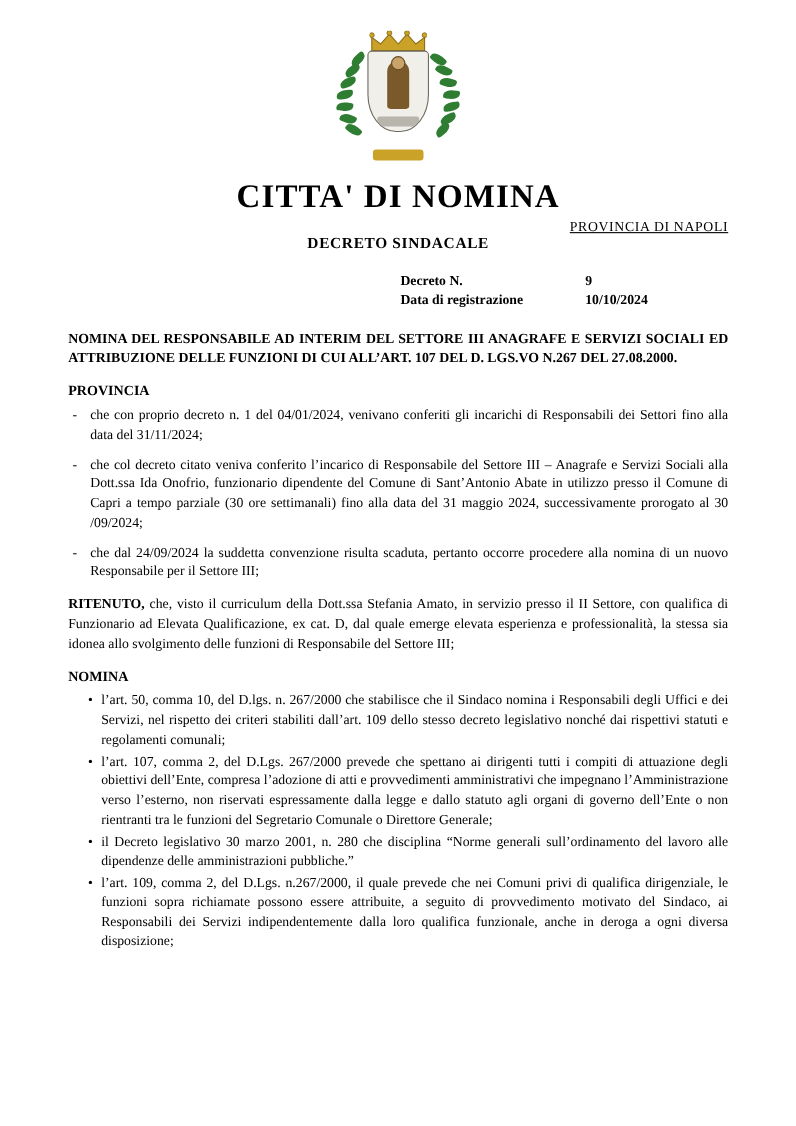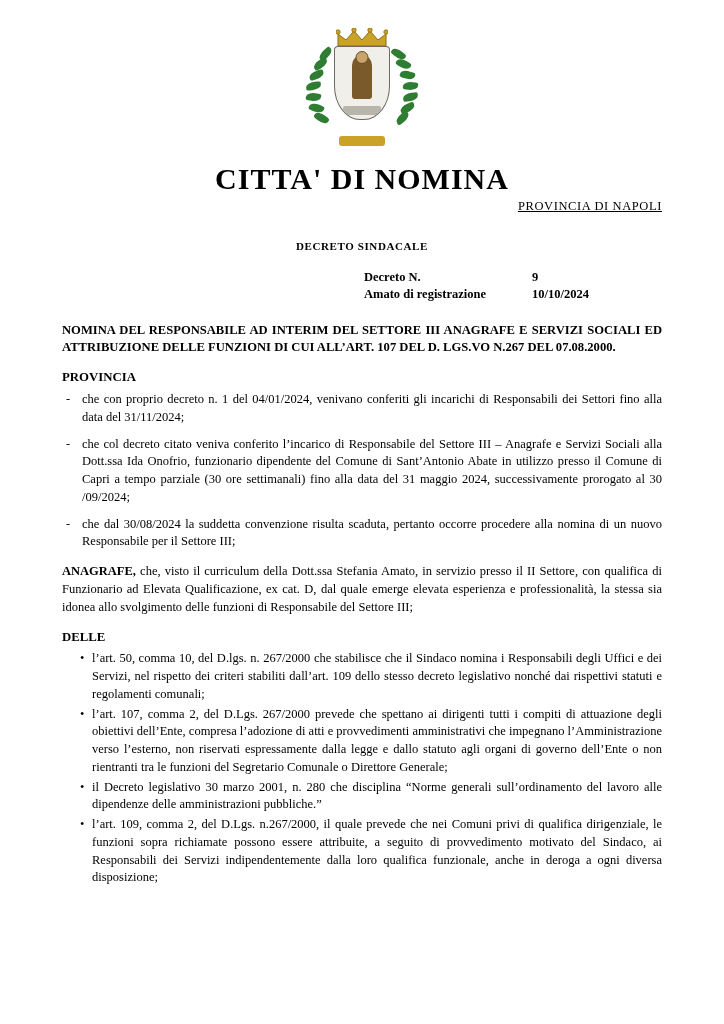--- a/index.html
+++ b/index.html
@@ -120,24 +120,23 @@
   }
   .province {
     text-align: right;
     font-size: 12.5px;
     letter-spacing: 0.6px;
     margin-top: 3px;
     text-decoration: underline;
   }
   .doc-type {
     text-align: center;
-    font-size: 11px;
+    font-size: 14px;
     font-weight: bold;
     letter-spacing: 0.6px;
-    margin-top: 26px;
   }
 
   
   .meta {
     margin-top: 18px;
     margin-left: 290px;
     font-size: 12.5px;
     font-weight: bold;
   }
   .meta-row {
@@ -271,50 +270,50 @@
   <div class="city-title">CITTA' DI NOMINA</div>
   <div class="province">PROVINCIA DI NAPOLI</div>
   <div class="doc-type">DECRETO SINDACALE</div>
 
   <div class="meta">
     <div class="meta-row">
       <div class="meta-label">Decreto N.</div>
       <div class="meta-value">9</div>
     </div>
     <div class="meta-row">
-      <div class="meta-label">Amato di registrazione</div>
+      <div class="meta-label">Data di registrazione</div>
       <div class="meta-value">10/10/2024</div>
     </div>
   </div>
 
   <div class="oggetto">
-    <div class="oggetto-text">NOMINA DEL RESPONSABILE AD INTERIM DEL SETTORE III ANAGRAFE E SERVIZI SOCIALI ED ATTRIBUZIONE DELLE FUNZIONI DI CUI ALL’ART. 107 DEL D. LGS.VO N.267 DEL 07.08.2000.</div>
+    <div class="oggetto-text">NOMINA DEL RESPONSABILE AD INTERIM DEL SETTORE III ANAGRAFE E SERVIZI SOCIALI ED ATTRIBUZIONE DELLE FUNZIONI DI CUI ALL’ART. 107 DEL D. LGS.VO N.267 DEL 27.08.2000.</div>
   </div>
 
   <div class="section-title">PROVINCIA</div>
   <ul class="dash-list">
     <li class="dash-item">
       <span class="dash">-</span>
       <span class="txt">che con proprio decreto n. 1 del 04/01/2024, venivano conferiti gli incarichi di Responsabili dei Settori fino alla data del 31/11/2024;</span>
     </li>
     <li class="dash-item">
       <span class="dash">-</span>
       <span class="txt">che col decreto citato veniva conferito l’incarico di Responsabile del Settore III – Anagrafe e Servizi Sociali alla Dott.ssa Ida Onofrio, funzionario dipendente del Comune di Sant’Antonio Abate in utilizzo presso il Comune di Capri a tempo parziale (30 ore settimanali) fino alla data del 31 maggio 2024, successivamente prorogato al 30 /09/2024;</span>
     </li>
     <li class="dash-item">
       <span class="dash">-</span>
-      <span class="txt">che dal 30/08/2024 la suddetta convenzione risulta scaduta, pertanto occorre procedere alla nomina di un nuovo Responsabile per il Settore III;</span>
+      <span class="txt">che dal 24/09/2024 la suddetta convenzione risulta scaduta, pertanto occorre procedere alla nomina di un nuovo Responsabile per il Settore III;</span>
     </li>
   </ul>
 
   <div class="para">
-    <b>ANAGRAFE,</b><span> che, visto il curriculum della Dott.ssa Stefania Amato, in servizio presso il II Settore, con qualifica di Funzionario ad Elevata Qualificazione, ex cat. D, dal quale emerge elevata esperienza e professionalità, la stessa sia idonea allo svolgimento delle funzioni di Responsabile del Settore III;</span>
+    <b>RITENUTO,</b><span> che, visto il curriculum della Dott.ssa Stefania Amato, in servizio presso il II Settore, con qualifica di Funzionario ad Elevata Qualificazione, ex cat. D, dal quale emerge elevata esperienza e professionalità, la stessa sia idonea allo svolgimento delle funzioni di Responsabile del Settore III;</span>
   </div>
 
-  <div class="section-title">DELLE</div>
+  <div class="section-title">NOMINA</div>
   <ul class="bullet-list">
     <li class="bullet-item">
       <span class="bullet">•</span>
       <span class="txt">l’art. 50, comma 10, del D.lgs. n. 267/2000 che stabilisce che il Sindaco nomina i Responsabili degli Uffici e dei Servizi, nel rispetto dei criteri stabiliti dall’art. 109 dello stesso decreto legislativo nonché dai rispettivi statuti e regolamenti comunali;</span>
     </li>
     <li class="bullet-item">
       <span class="bullet">•</span>
       <span class="txt">l’art. 107, comma 2, del D.Lgs. 267/2000 prevede che spettano ai dirigenti tutti i compiti di attuazione degli obiettivi dell’Ente, compresa l’adozione di atti e provvedimenti amministrativi che impegnano l’Amministrazione verso l’esterno, non riservati espressamente dalla legge e dallo statuto agli organi di governo dell’Ente o non rientranti tra le funzioni del Segretario Comunale o Direttore Generale;</span>
     </li>
     <li class="bullet-item">

